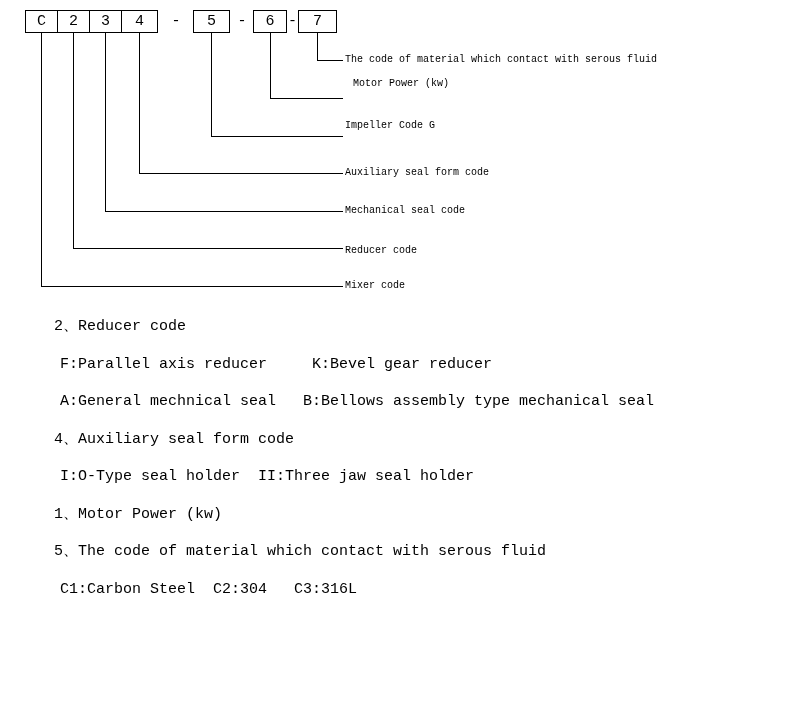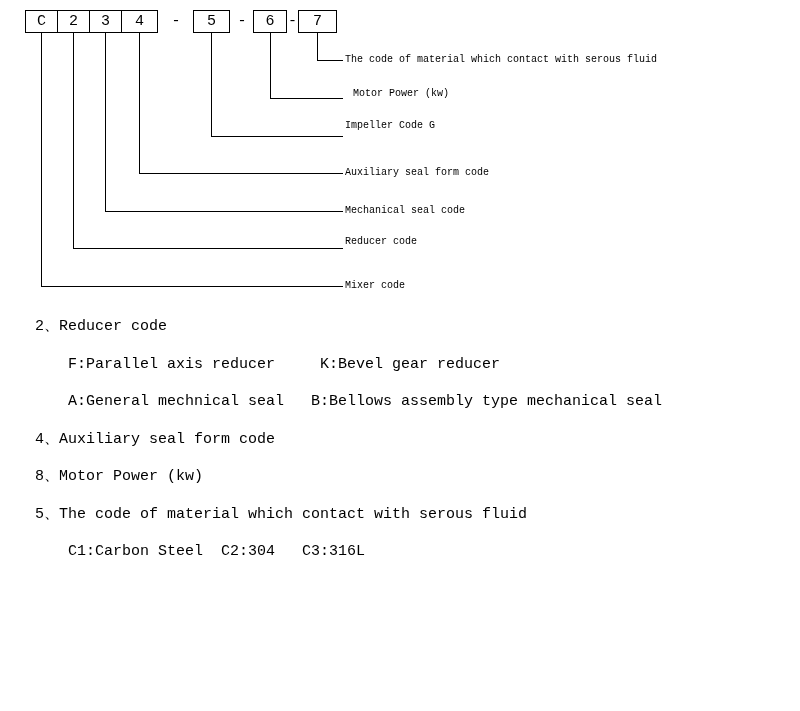--- a/index.html
+++ b/index.html
@@ -36,32 +36,32 @@
   
   .lines { position: absolute; left: 0; top: 0; width: 800px; height: 310px; pointer-events: none; }
   .lines polyline { fill: none; stroke: #000; stroke-width: 1; }
 
   
   .callout {
     position: absolute; left: 345px;
     font-size: 10px; line-height: 18px; white-space: pre;
   }
   .co-0 { top: 51px; }
-  .co-1 { top: 85px; padding-left: 8px; }
+  .co-1 { top: 75px; padding-left: 8px; }
   .co-2 { top: 117px; }
   .co-3 { top: 164px; }
   .co-4 { top: 202px; }
-  .co-5 { top: 233px; }
+  .co-5 { top: 242px; }
   .co-6 { top: 277px; }
 
   
   .legend { position: absolute; left: 0; top: 308px; width: 800px; }
   .lg-row { height: 37.5px; line-height: 37.5px; font-size: 15px; white-space: pre; }
-  .lg-h { padding-left: 35px; }
-  .lg-d { padding-left: 60px; margin-left: 8px; }
+  .lg-h { padding-left: 54px; }
+  .lg-d { padding-left: 60px; }
 </style>
 </head>
 <body>
 
 <div class="page">
 
   <svg class="lines" viewBox="0 0 800 310" shape-rendering="crispEdges" aria-hidden="true">
     <polyline points="317,33 317,60 343,60"></polyline>
     <polyline points="270,33 270,98 343,98"></polyline>
     <polyline points="211,33 211,136 343,136"></polyline>
@@ -88,18 +88,19 @@
   <div class="callout co-4">Mechanical seal code</div>
   <div class="callout co-3">Auxiliary seal form code</div>
   <div class="callout co-5">Reducer code</div>
   <div class="callout co-6">Mixer code</div>
 
   <div class="legend">
     <div class="lg-row lg-h">2、Reducer code</div>
     <div class="lg-row lg-d">F:Parallel axis reducer     K:Bevel gear reducer</div>
     <div class="lg-row lg-d">A:General mechnical seal   B:Bellows assembly type mechanical seal</div>
     <div class="lg-row lg-h">4、Auxiliary seal form code</div>
-    <div class="lg-row lg-h">8、Motor Power (kw)</div>
+    <div class="lg-row lg-d">I:O-Type seal holder  II:Three jaw seal holder</div>
+    <div class="lg-row lg-h">1、Motor Power (kw)</div>
     <div class="lg-row lg-h">5、The code of material which contact with serous fluid</div>
     <div class="lg-row lg-d">C1:Carbon Steel  C2:304   C3:316L</div>
   </div>
 
 </div>
 
 </body></html>

